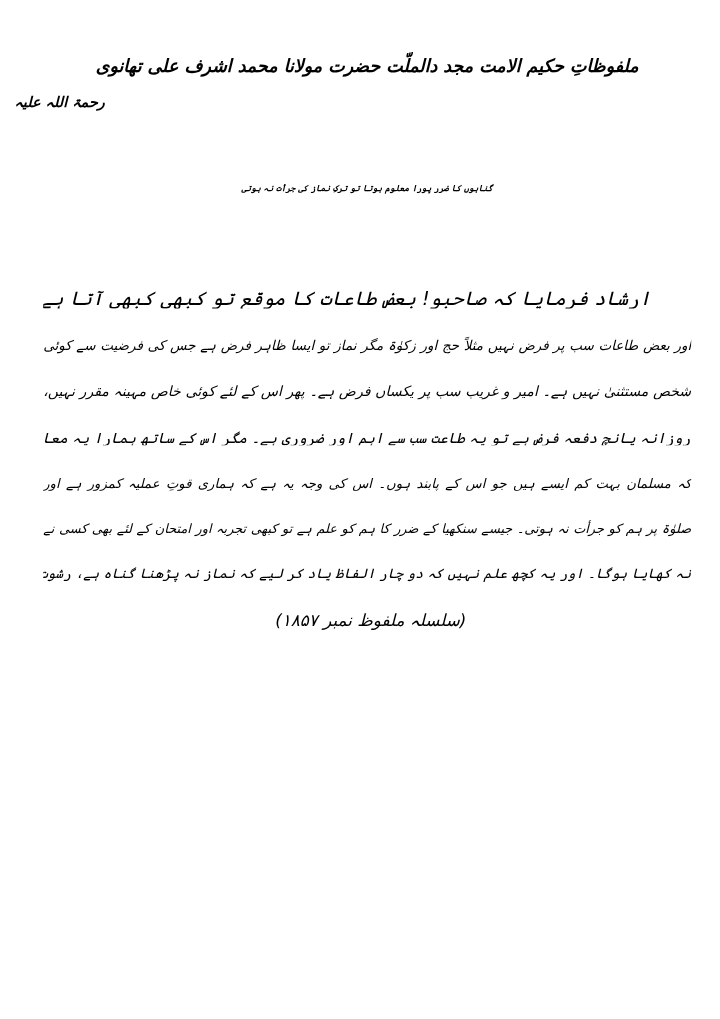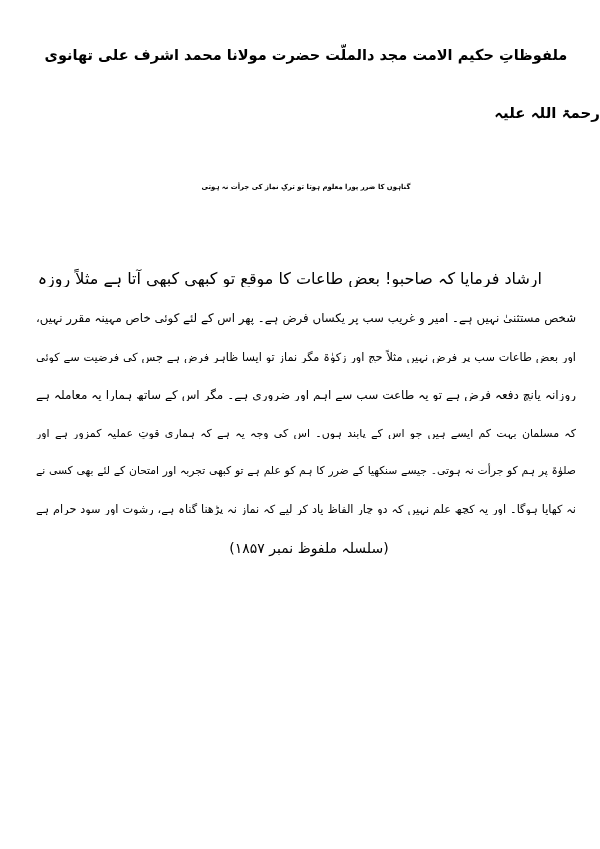--- a/index.html
+++ b/index.html
@@ -19,20 +19,21 @@
   }
 
   .page {
     width: 588px;
     height: 849px;
     background: #ffffff;
     box-sizing: border-box;
     padding: 0;
     position: relative;
     display: block;
+    font-style: italic;
   }
 
   
   .title-block {
     padding-top: 44px;
     text-align: center;
   }
 
   .doc-title {
     direction: rtl;
@@ -47,24 +48,24 @@
     width: 540px;
     white-space: nowrap;
     transform: scaleX(0.97);
   }
 
   .doc-honorific {
     direction: rtl;
     unicode-bidi: isolate;
     font-family: "DejaVu Sans", "Liberation Sans", sans-serif;
     font-weight: bold;
-    font-size: 15px;
+    font-size: 12px;
     line-height: 1.4;
-    margin: 36px auto 0 auto;
-    text-align: right;
+    margin: 10px auto 0 auto;
+    text-align: left;
   }
 
   
   .section-heading {
     direction: rtl;
     unicode-bidi: isolate;
     font-family: "DejaVu Sans", "Liberation Sans", sans-serif;
     font-weight: bold;
     font-size: 17.5px;
     line-height: 1.5;
@@ -164,24 +165,24 @@
     <div class="doc-honorific">رحمۃ اللہ علیہ</div>
   </div>
 
   <div class="section-heading" style="font-size: 7px;">گناہوں کا ضرر پورا معلوم ہوتا تو ترکِ نماز کی جرأت نہ ہوتی</div>
 
   <div class="body-block">
     <div class="body-line first">
       <span style="font-size: 16px;">ارشاد فرمایا کہ صاحبو! بعض طاعات کا موقع تو کبھی کبھی آتا ہے مثلاً روزہ سال میں ایک بار آتا ہے</span>
     </div>
     <div class="body-line">
+      <span style="font-size: 11.25px;">اور بعض طاعات سب پر فرض نہیں مثلاً حج اور زکوٰۃ مگر نماز تو ایسا ظاہر فرض ہے جس کی فرضیت سے کوئی</span>
+    </div>
+    <div class="body-line">
       <span style="font-size: 11.75px;">شخص مستثنیٰ نہیں ہے۔ امیر و غریب سب پر یکساں فرض ہے۔ پھر اس کے لئے کوئی خاص مہینہ مقرر نہیں،</span>
-    </div>
-    <div class="body-line">
-      <span style="font-size: 11.25px;">اور بعض طاعات سب پر فرض نہیں مثلاً حج اور زکوٰۃ مگر نماز تو ایسا ظاہر فرض ہے جس کی فرضیت سے کوئی</span>
     </div>
     <div class="body-line">
       <span style="font-size: 12px;">روزانہ پانچ دفعہ فرض ہے تو یہ طاعت سب سے اہم اور ضروری ہے۔ مگر اس کے ساتھ ہمارا یہ معاملہ ہے</span>
     </div>
     <div class="body-line">
       <span style="font-size: 11px;">کہ مسلمان بہت کم ایسے ہیں جو اس کے پابند ہوں۔ اس کی وجہ یہ ہے کہ ہماری قوتِ عملیہ کمزور ہے اور</span>
     </div>
     <div class="body-line">
       <span style="font-size: 10.75px; margin-top: 17px;">صلوٰۃ پر ہم کو جرأت نہ ہوتی۔ جیسے سنکھیا کے ضرر کا ہم کو علم ہے تو کبھی تجربہ اور امتحان کے لئے بھی کسی نے</span>
     </div>

